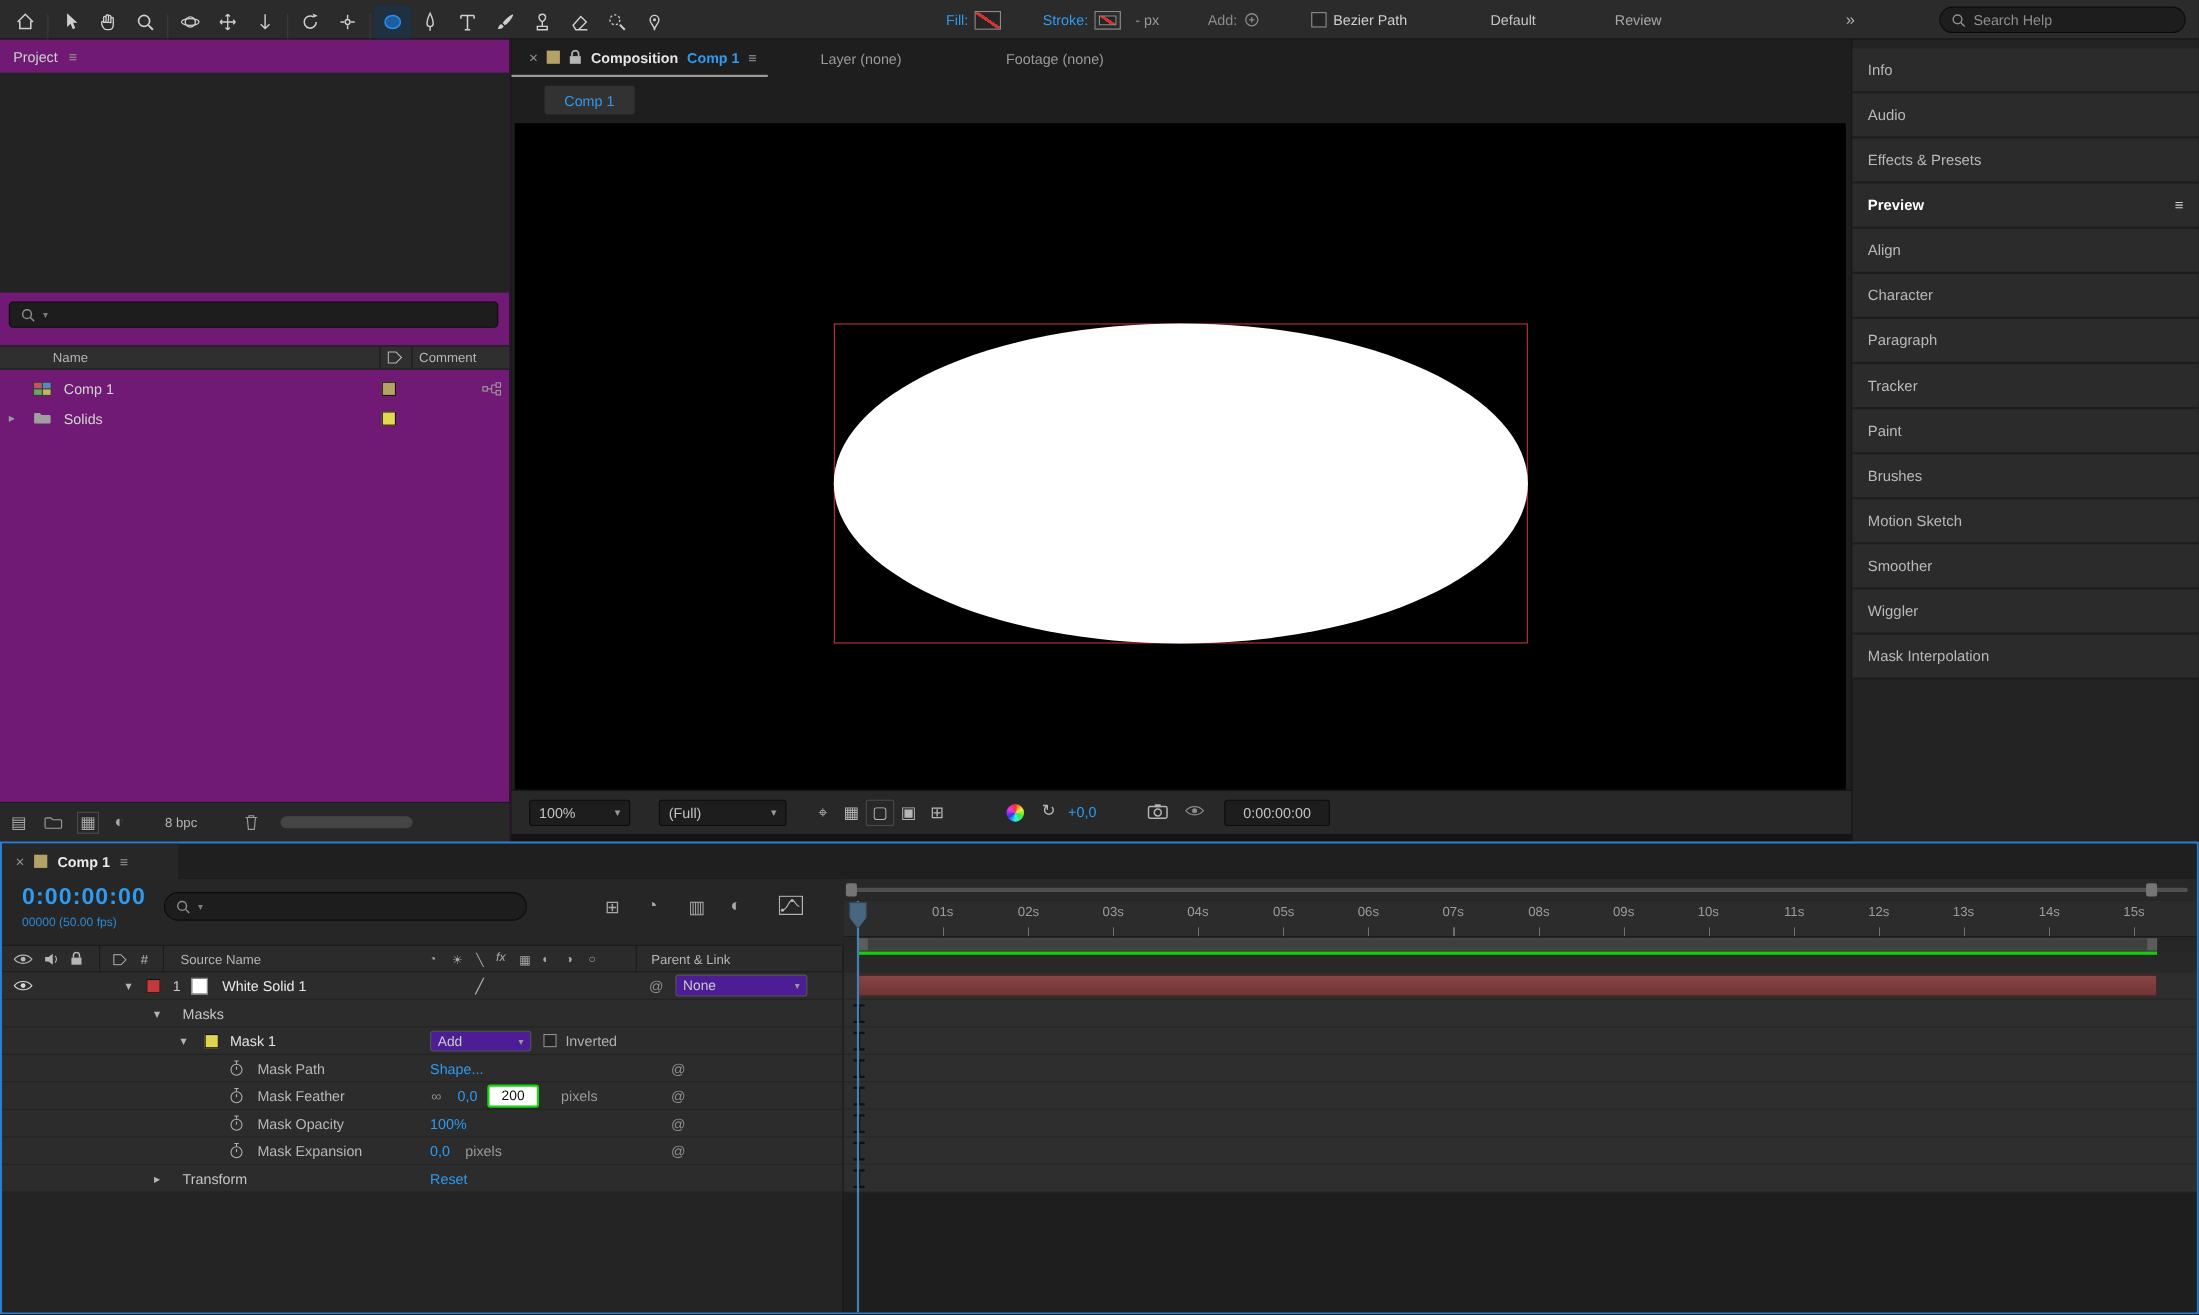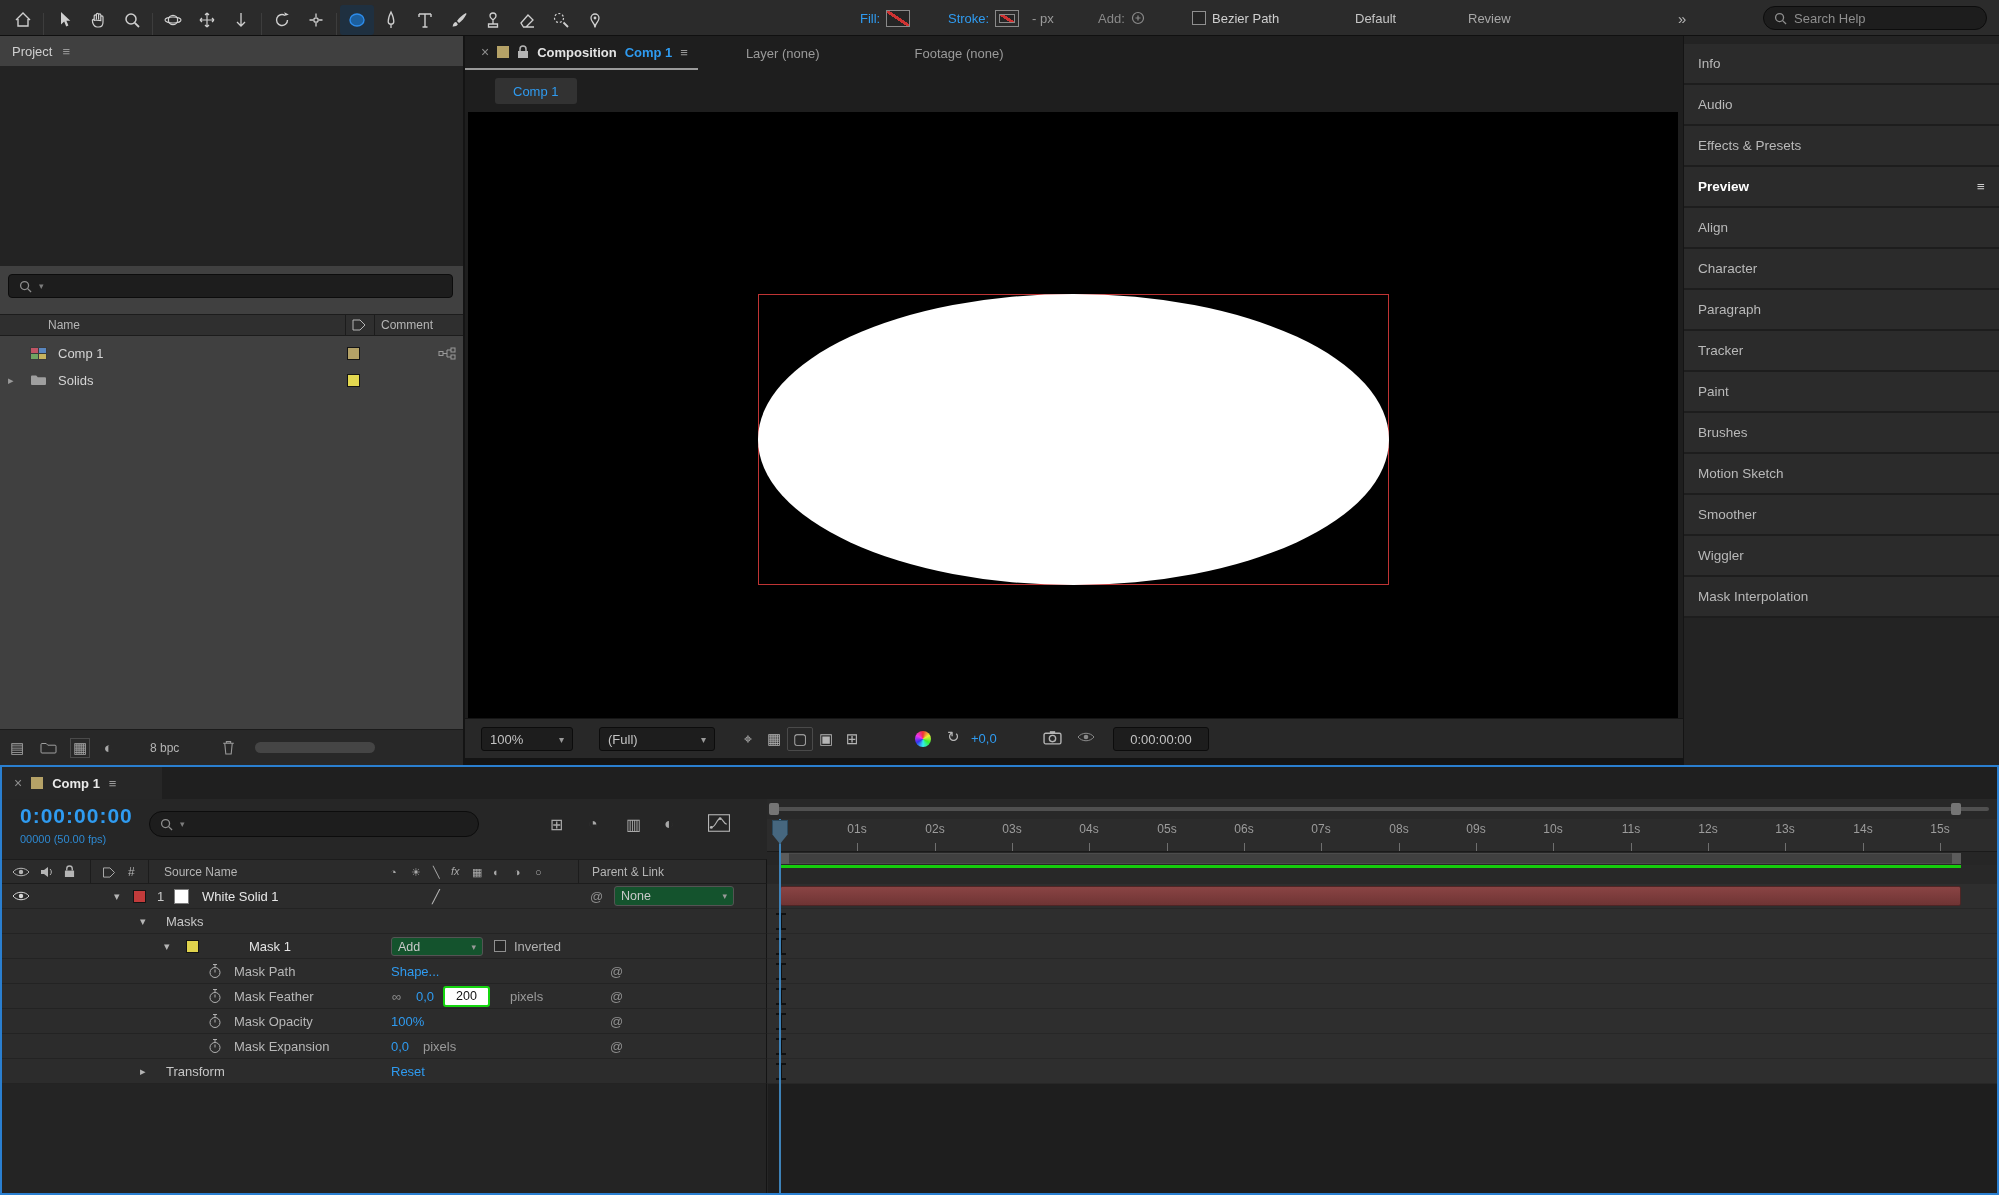--- a/index.html
+++ b/index.html
@@ -10,21 +10,21 @@
   .toolbar{position:absolute;left:0;top:0;width:100%;height:36px;background:#2b2b2b;border-bottom:1px solid #101010;display:flex;align-items:flex-end;padding-left:6px;}
   .tool{width:34px;height:30px;border-radius:3px;display:flex;align-items:center;justify-content:center;flex:0 0 auto;}
   .tool.active{background:#1f3040;}
   .tb-sep{width:1px;height:22px;background:#3d3d3d;margin:0 3px;flex:0 0 auto;}
   .tb-abs{position:absolute;top:0;height:36px;display:flex;align-items:center;gap:6px;}
   .swatch{width:24px;height:17px;border:1px solid #8a8a8a;background:#252525 linear-gradient(to top right,transparent 44%,#cf3333 44%,#cf3333 56%,transparent 56%);}
   .swatch.stroke{box-shadow:inset 0 0 0 3px #2b2b2b, inset 0 0 0 4px #8a8a8a;}
   .cb{width:14px;height:14px;border:1px solid #8f8f8f;background:#242424;}
   .searchbox{display:flex;align-items:center;gap:7px;background:#1d1d1d;border:1px solid #0c0c0c;border-radius:12px;padding:0 10px;height:24px;color:#8e8e8e;}
   
-  .panel{position:absolute;background:#404040;}
+  .panel{position:absolute;background:#701a75;}
   .phead{height:30px;display:flex;align-items:center;gap:10px;padding:0 12px;color:#cfcfcf;}
   
   .p-search{position:absolute;left:8px;right:10px;top:238px;height:24px;}
   .colhead{position:absolute;left:0;right:0;top:278px;height:22px;background:#2f2f2f;border-top:1px solid #1c1c1c;border-bottom:1px solid #1c1c1c;display:flex;align-items:center;font-size:12px;color:#b5b5b5;}
   .prow{position:absolute;left:0;right:0;height:26px;display:flex;align-items:center;}
   .chip{width:13px;height:13px;border:1px solid #141414;}
   
   .vtabstrip{position:absolute;left:0;top:0;right:0;height:34px;background:#1e1e1e;display:flex;align-items:center;}
   .statusctl{background:#1d1d1d;border:1px solid #0c0c0c;border-radius:3px;height:24px;display:flex;align-items:center;justify-content:space-between;padding:0 8px;color:#c3c3c3;font-size:13px;}
   .vicon{color:#b5b5b5;font-size:15px;width:26px;height:24px;display:flex;align-items:center;justify-content:center;}
@@ -32,21 +32,21 @@
   .rp-item{height:41px;background:#2b2b2b;border-bottom:2px solid #1d1d1d;display:flex;align-items:center;padding:0 14px;color:#b9b9b9;font-size:13.5px;position:relative;}
   .rp-item.active{color:#ffffff;font-weight:bold;}
   
   .tl{position:absolute;left:0;top:765px;right:0;bottom:0;background:#262626;border:2px solid #2a7fd0;}
   .trow{display:flex;height:25px;}
   .tleft{width:765px;position:relative;background:#2c2c2c;border-bottom:1px solid #232323;border-right:1px solid #141414;}
   .tright{flex:1;position:relative;background:#2e2e2e;border-bottom:1px solid #272727;}
   .lc{position:absolute;top:0;bottom:0;display:flex;align-items:center;gap:6px;}
   .bluev{color:#2f9bf0;}
   .dim{color:#9a9a9a;}
-  .dd{display:flex;align-items:center;justify-content:space-between;background:#14532d;border:1px solid #545454;border-radius:3px;color:#c9c9c9;padding:0 6px;font-size:12.5px;}
+  .dd{display:flex;align-items:center;justify-content:space-between;background:#4c1d95;border:1px solid #545454;border-radius:3px;color:#c9c9c9;padding:0 6px;font-size:12.5px;}
   .ibeam{position:absolute;left:9px;top:4px;width:10px;height:17px;background:linear-gradient(#0f0f0f,#0f0f0f) center/2px 100% no-repeat;z-index:2;}
   .ibeam::before{content:"";position:absolute;left:0;right:0;top:0;height:2px;background:#0f0f0f;}
   .ibeam::after{content:"";position:absolute;left:0;right:0;bottom:0;height:2px;background:#0f0f0f;}
   .rlabel{position:absolute;top:3px;transform:translateX(-50%);font-size:12px;color:#9c9c9c;}
   .swicon{font-size:11px;color:#a8a8a8;}
   .stopwatch{flex:0 0 auto;}
 </style>
 </head>
 <body>
 
@@ -518,21 +518,21 @@
             <div class="ibeam"></div>
           </div>
       </div>
 
       <div class="trow">
         <div class="tleft">
           <span class="lc" style="left:162px;color:#b5b5b5;font-size:11px;">▾</span>
           <span class="lc" style="left:184px;">
               <span class="chip" style="background:#e0d34d;"></span>
             </span>
-          <span class="lc" style="left:207px;color:#e4e4e4;margin-left:40px;">Mask 1</span>
+          <span class="lc" style="left:207px;color:#e4e4e4;">Mask 1</span>
           <div class="dd" style="position:absolute;left:389px;top:3px;width:92px;height:19px;">
             <span>Add</span>
             <span style="font-size:9px;color:#9a9a9a;">▾</span>
           </div>
           <span class="lc" style="left:492px;">
               <span class="cb" style="width:12px;height:12px;"></span>
             </span>
           <span class="lc" style="left:512px;color:#b0b0b0;">Inverted</span>
         </div>
         <div class="tright">

